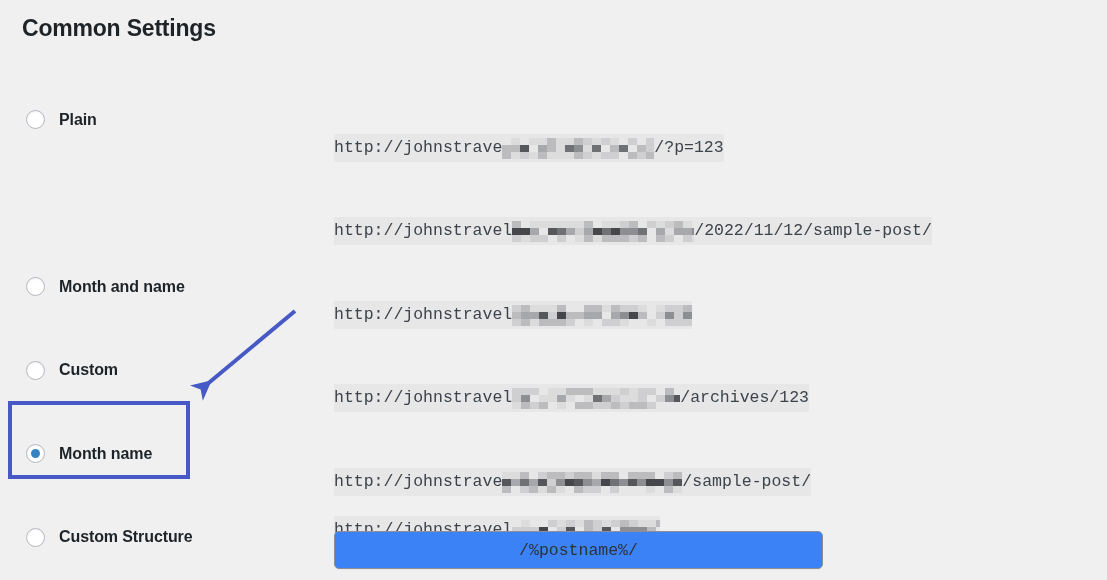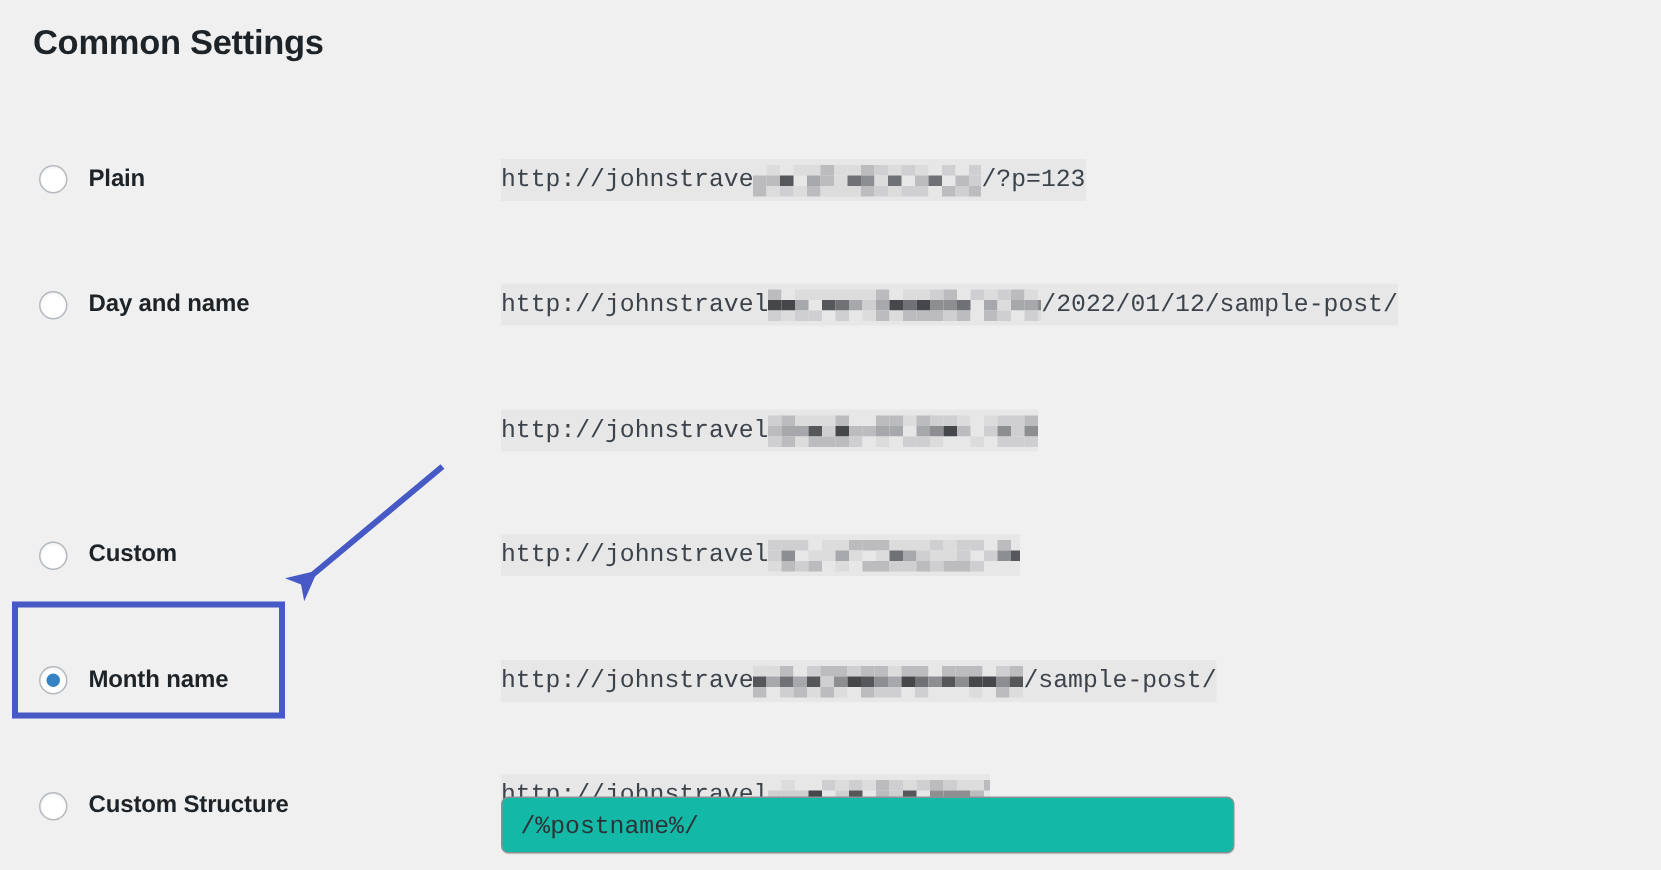--- a/index.html
+++ b/index.html
@@ -87,21 +87,21 @@
     white-space: nowrap;
   }
 
   
   .url-holder {
     position: absolute;
     left: 334px;
     top: 0;
     height: 83.5px;
     display: flex;
-    align-items: center;
+    align-items: flex-end;
   }
   .url-code {
     display: inline-flex;
     align-items: center;
     background: #e7e7e8;
     font-family: "Liberation Mono", "DejaVu Sans Mono", monospace;
     font-size: 16.5px;
     color: #3c434a;
     line-height: 26px;
     padding: 1px 0px;
@@ -145,29 +145,30 @@
   }
 
   
   #custom-structure-input {
     position: absolute;
     left: 334px;
     top: 531px;
     width: 489px;
     height: 38px;
     box-sizing: border-box;
-    background: #14b8a6;
+    background: #3b82f6;
     border: 1px solid #8c8f94;
     border-radius: 5px;
     font-family: "Liberation Mono", "DejaVu Sans Mono", monospace;
     font-size: 16.5px;
     color: #2c3338;
     padding: 0 12px;
     outline: none;
     box-shadow: 0 1px 1px rgba(0,0,0,0.04);
+    text-align: center;
   }
 
   
   .row-custom .url-holder {
     align-items: flex-start;
     padding-top: 20px;
   }
 </style>
 </head>
 <body>
@@ -233,26 +234,20 @@
             <i style="left: 117px; top: 16px; width: 9px; height: 7px; background: rgb(231, 231, 232);"></i>
             <i style="left: 126px; top: 16px; width: 9px; height: 7px; background: rgb(188, 188, 191);"></i>
             <i style="left: 135px; top: 16px; width: 9px; height: 7px; background: rgb(207, 207, 209);"></i>
             <i style="left: 144px; top: 16px; width: 9px; height: 7px; background: rgb(188, 188, 191);"></i>
           </span>
           <span class="seg">/?p=123</span>
         </code>
       </div>
     </div>
     <div class="option-row">
-      <div class="option-left">
-        <label class="radio-wrap">
-          <span class="radio"></span>
-          <span class="option-label">Day and name</span>
-        </label>
-      </div>
       <div class="url-holder">
         <code class="url-code">
           <span class="seg">http://johnstravel</span>
           <span class="redacted" style="width: 182px;">
             <i style="left: 0px; top: 2px; width: 9px; height: 7px; background: rgb(188, 188, 191);"></i>
             <i style="left: 9px; top: 2px; width: 9px; height: 7px; background: rgb(231, 231, 232);"></i>
             <i style="left: 18px; top: 2px; width: 9px; height: 7px; background: rgb(220, 220, 221);"></i>
             <i style="left: 27px; top: 2px; width: 9px; height: 7px; background: rgb(220, 220, 221);"></i>
             <i style="left: 36px; top: 2px; width: 9px; height: 7px; background: rgb(220, 220, 221);"></i>
             <i style="left: 45px; top: 2px; width: 9px; height: 7px; background: rgb(220, 220, 221);"></i>
@@ -305,25 +300,31 @@
             <i style="left: 108px; top: 16px; width: 9px; height: 7px; background: rgb(188, 188, 191);"></i>
             <i style="left: 117px; top: 16px; width: 9px; height: 7px; background: rgb(207, 207, 209);"></i>
             <i style="left: 126px; top: 16px; width: 9px; height: 7px; background: rgb(188, 188, 191);"></i>
             <i style="left: 135px; top: 16px; width: 9px; height: 7px; background: rgb(231, 231, 232);"></i>
             <i style="left: 144px; top: 16px; width: 9px; height: 7px; background: rgb(188, 188, 191);"></i>
             <i style="left: 153px; top: 16px; width: 9px; height: 7px; background: rgb(207, 207, 209);"></i>
             <i style="left: 162px; top: 16px; width: 9px; height: 7px; background: rgb(231, 231, 232);"></i>
             <i style="left: 171px; top: 16px; width: 9px; height: 7px; background: rgb(207, 207, 209);"></i>
             <i style="left: 180px; top: 16px; width: 9px; height: 7px; background: rgb(220, 220, 221);"></i>
           </span>
-          <span class="seg">/2022/01/12/sample-post/</span>
+          <span class="seg">/2022/11/12/sample-post/</span>
         </code>
       </div>
     </div>
     <div class="option-row">
+      <div class="option-left">
+        <label class="radio-wrap">
+          <span class="radio"></span>
+          <span class="option-label">Month and name</span>
+        </label>
+      </div>
       <div class="url-holder">
         <code class="url-code">
           <span class="seg">http://johnstravel</span>
           <span class="redacted" style="width: 180px;">
             <i style="left: 0px; top: 2px; width: 9px; height: 7px; background: rgb(207, 207, 209);"></i>
             <i style="left: 9px; top: 2px; width: 9px; height: 7px; background: rgb(188, 188, 191);"></i>
             <i style="left: 18px; top: 2px; width: 9px; height: 7px; background: rgb(220, 220, 221);"></i>
             <i style="left: 27px; top: 2px; width: 9px; height: 7px; background: rgb(220, 220, 221);"></i>
             <i style="left: 36px; top: 2px; width: 9px; height: 7px; background: rgb(220, 220, 221);"></i>
             <i style="left: 45px; top: 2px; width: 9px; height: 7px; background: rgb(188, 188, 191);"></i>
@@ -442,20 +443,21 @@
             <i style="left: 90px; top: 16px; width: 9px; height: 7px; background: rgb(207, 207, 209);"></i>
             <i style="left: 99px; top: 16px; width: 9px; height: 7px; background: rgb(188, 188, 191);"></i>
             <i style="left: 108px; top: 16px; width: 9px; height: 7px; background: rgb(207, 207, 209);"></i>
             <i style="left: 117px; top: 16px; width: 9px; height: 7px; background: rgb(188, 188, 191);"></i>
             <i style="left: 126px; top: 16px; width: 9px; height: 7px; background: rgb(188, 188, 191);"></i>
             <i style="left: 135px; top: 16px; width: 9px; height: 7px; background: rgb(207, 207, 209);"></i>
             <i style="left: 144px; top: 16px; width: 9px; height: 7px; background: rgb(231, 231, 232);"></i>
             <i style="left: 153px; top: 16px; width: 9px; height: 7px; background: rgb(231, 231, 232);"></i>
             <i style="left: 162px; top: 16px; width: 9px; height: 7px; background: rgb(231, 231, 232);"></i>
           </span>
+          <span class="seg">/archives/123</span>
         </code>
       </div>
     </div>
     <div class="option-row">
       <div class="option-left">
         <label class="radio-wrap">
           <span class="radio checked"></span>
           <span class="option-label">Month name</span>
         </label>
       </div>

